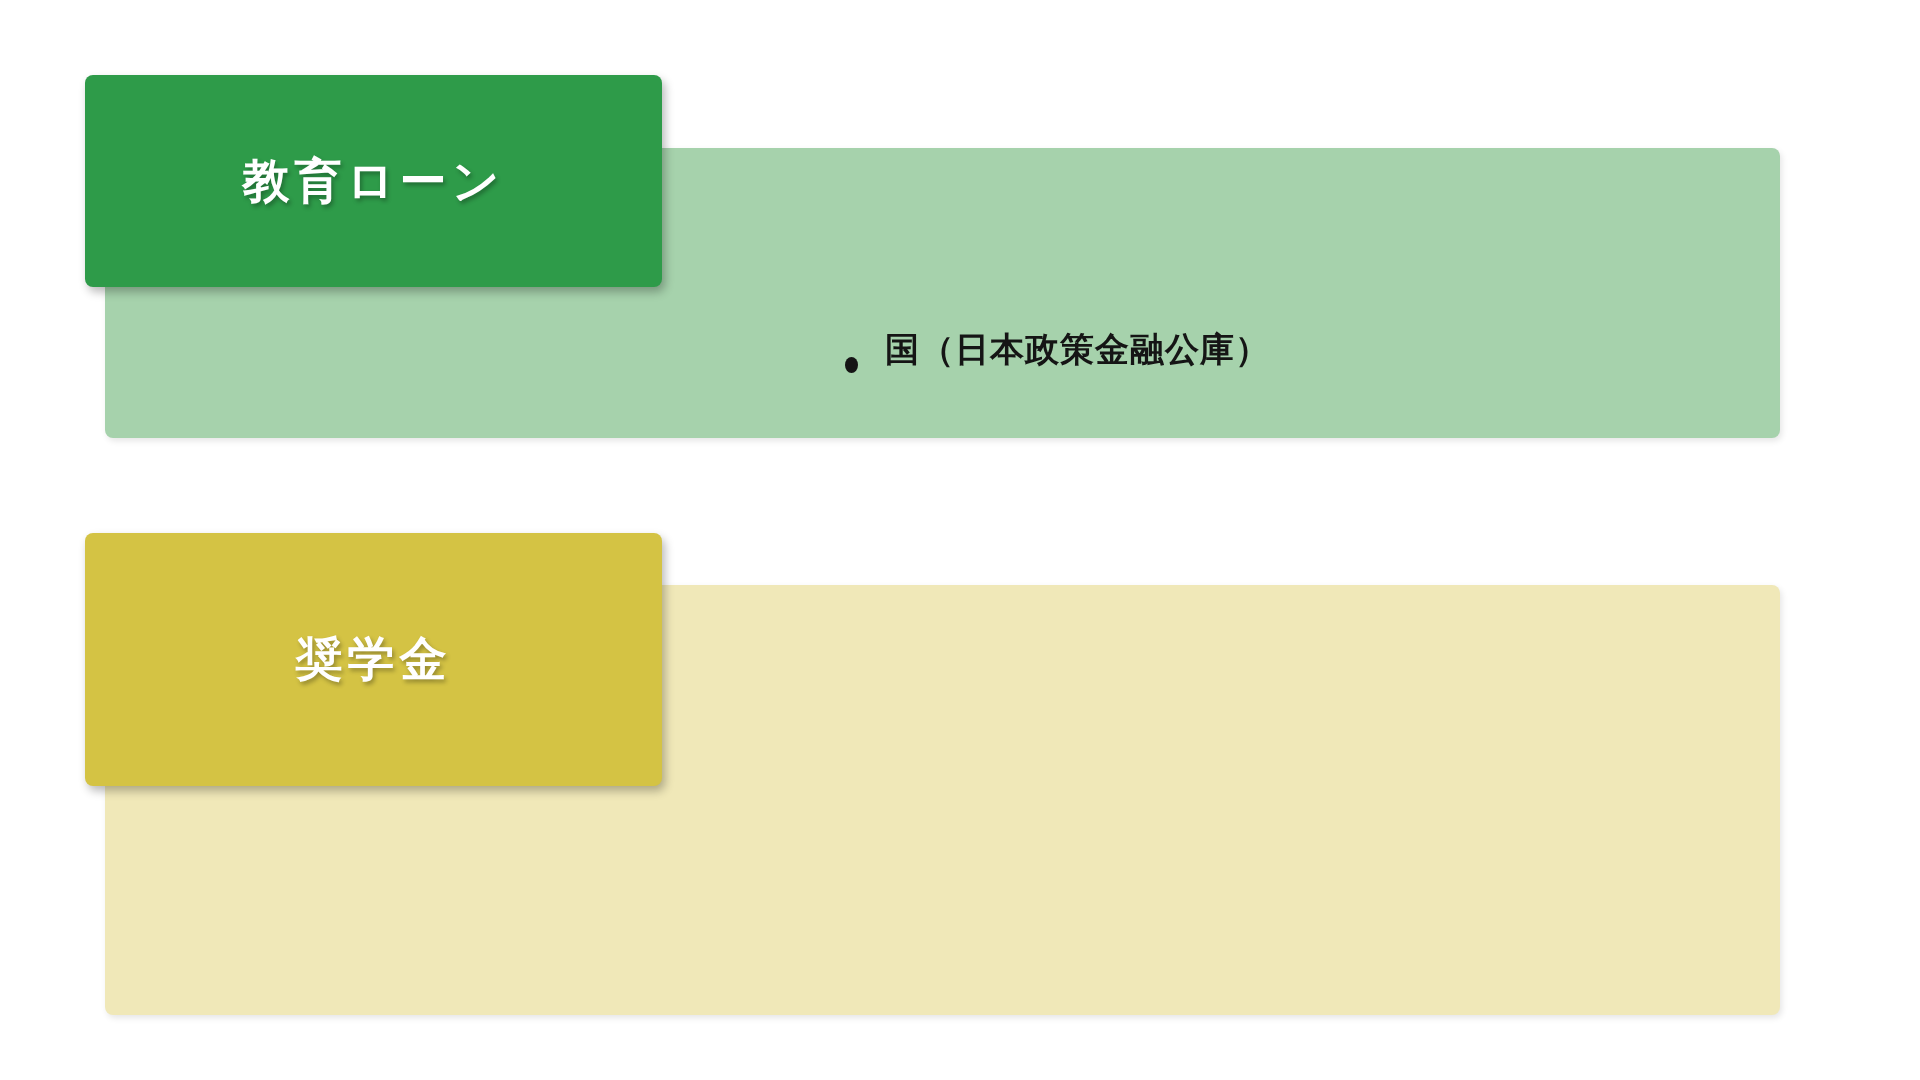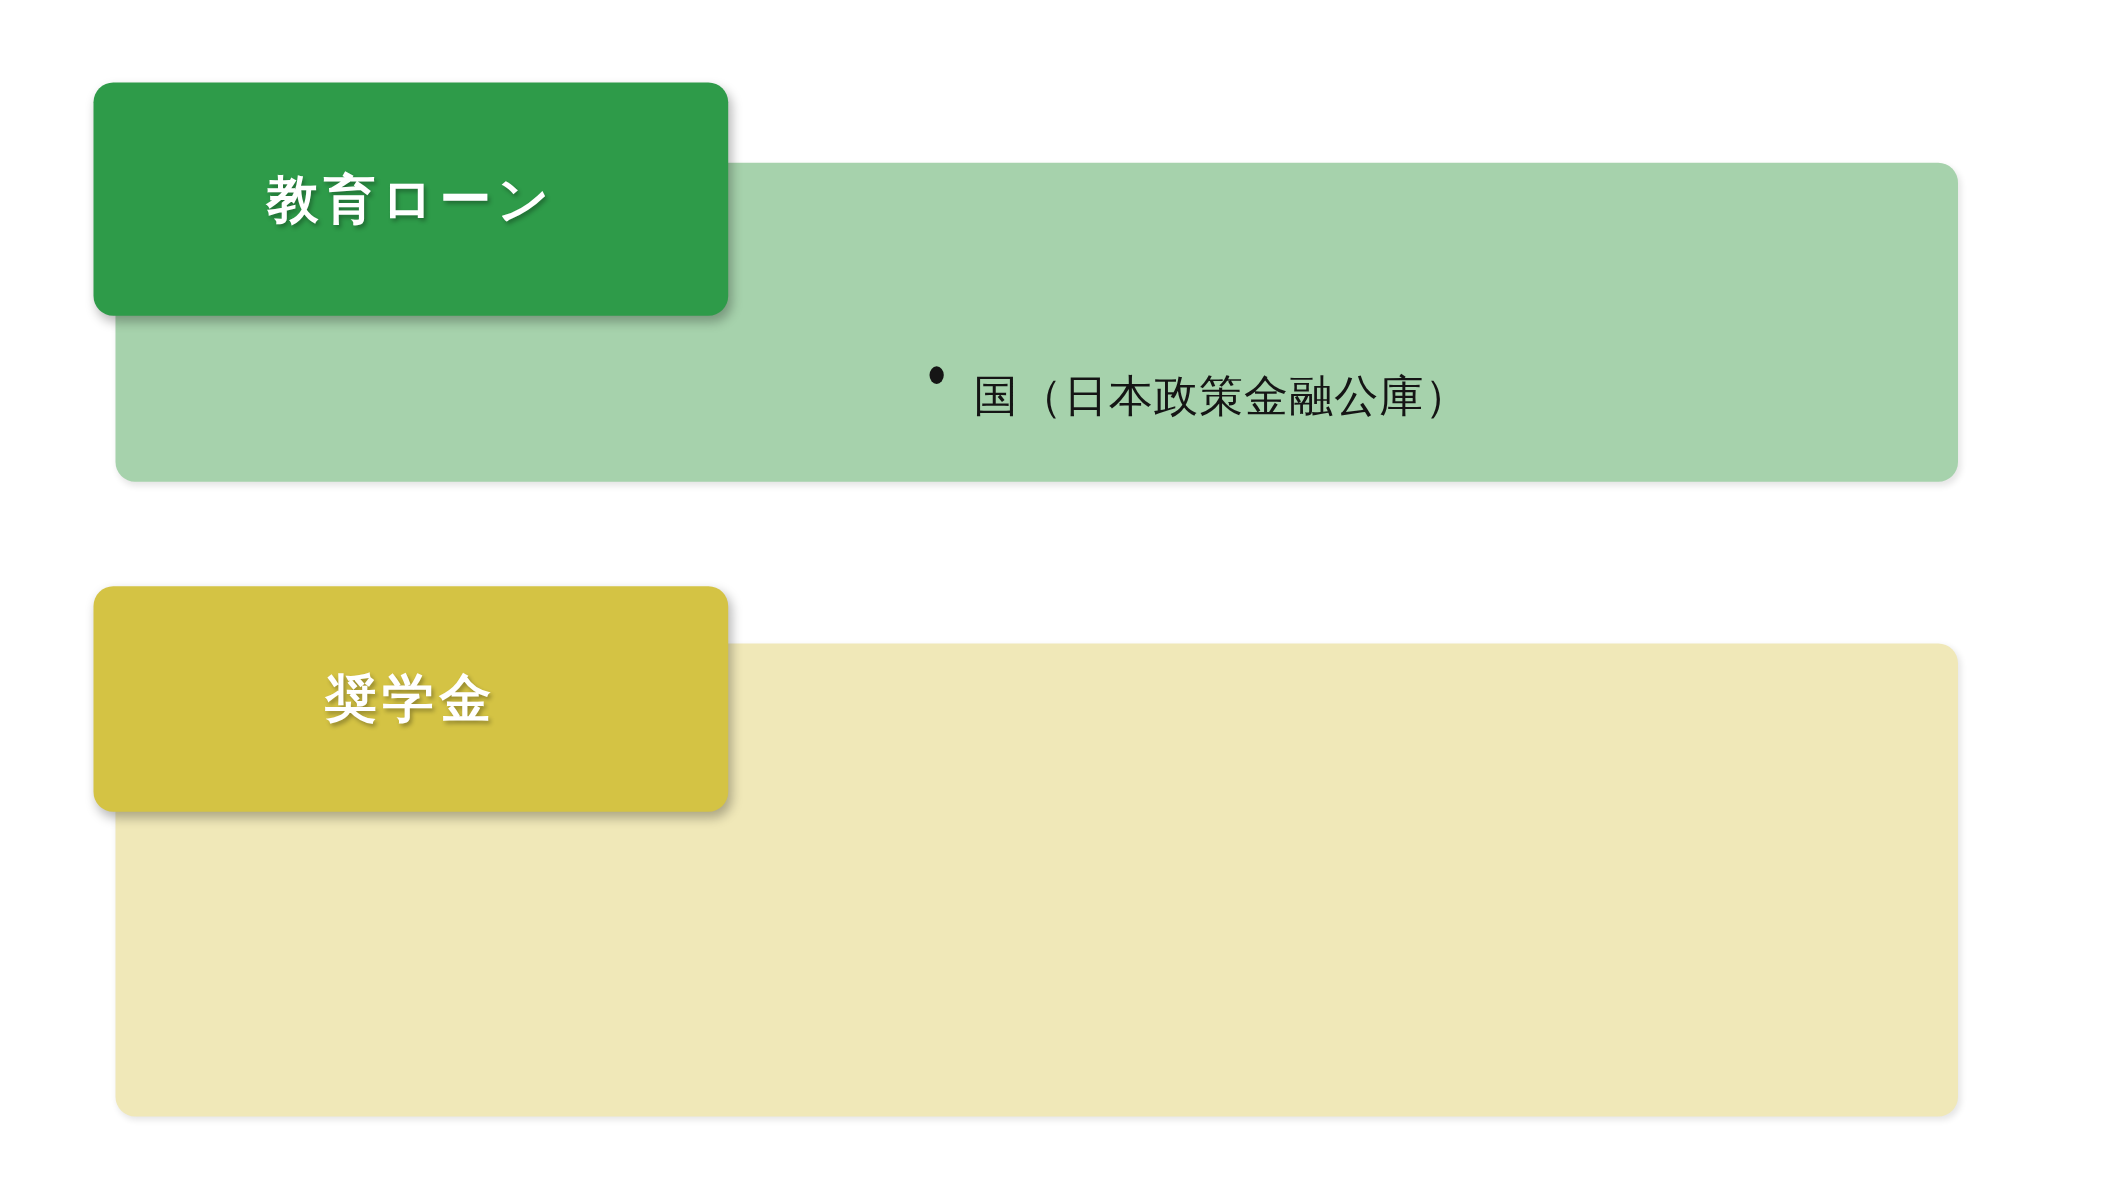--- a/index.html
+++ b/index.html
@@ -2,37 +2,37 @@
 <html style="--loan-header: #2E9B49; --loan-body: #A6D2AC; --sch-header: #D4C344; --sch-body: #F0E8B8; --text: #151515; --header-text: #FFFFFF;"><head>
 <meta charset="utf-8">
 <style>
   html,body{margin:0;padding:0;}
   body{
     width:1920px;height:1080px;background:#ffffff;
     font-family:"Liberation Sans","DejaVu Sans",sans-serif;
     position:relative;overflow:hidden;
   }
   .stage{position:absolute;inset:0;}
-  .panel{position:absolute;border-radius:18px;}
+  .panel{position:absolute;border-radius:8px;}
   .panel-body{box-shadow:2px 3px 6px rgba(0,0,0,.10);}
   .panel-body-1{left:105px;top:148px;width:1675px;height:290px;background:var(--loan-body,#A6D2AC);}
   .panel-body-2{left:105px;top:585px;width:1675px;height:430px;background:var(--sch-body,#F0E8B8);}
   .panel-header{
     display:flex;align-items:center;justify-content:center;
     box-shadow:3px 5px 10px rgba(0,0,0,.28);
   }
   .panel-header-1{left:85px;top:75px;width:577px;height:212px;background:var(--loan-header,#2E9B49);}
-  .panel-header-2{left:85px;top:533px;width:577px;height:205px;background:var(--sch-header,#D4C344);}
+  .panel-header-2{left:85px;top:533px;width:577px;height:253px;background:var(--sch-header,#D4C344);}
   .hdr-title{
     color:var(--header-text,#fff);font-size:47px;font-weight:700;letter-spacing:5px;
     text-shadow:2px 3px 4px rgba(0,0,0,.30);
   }
   .bullet{
-    position:absolute;display:flex;align-items:flex-start;height:40px;
-    color:var(--text,#151515);font-size:40px;font-weight:400;letter-spacing:1px;white-space:nowrap;
+    position:absolute;display:flex;align-items:flex-end;height:40px;
+    color:var(--text,#151515);font-size:34px;font-weight:700;letter-spacing:1px;white-space:nowrap;
   }
   .dot{width:13px;height:16px;border-radius:50%;background:var(--text,#151515);margin-right:27px;flex:none;}
   .b1-1{left:740px;top:185px;}
   .b1-2{left:740px;top:327px;}
 </style>
 </head>
 <body>
 
 <div class="stage">
 

